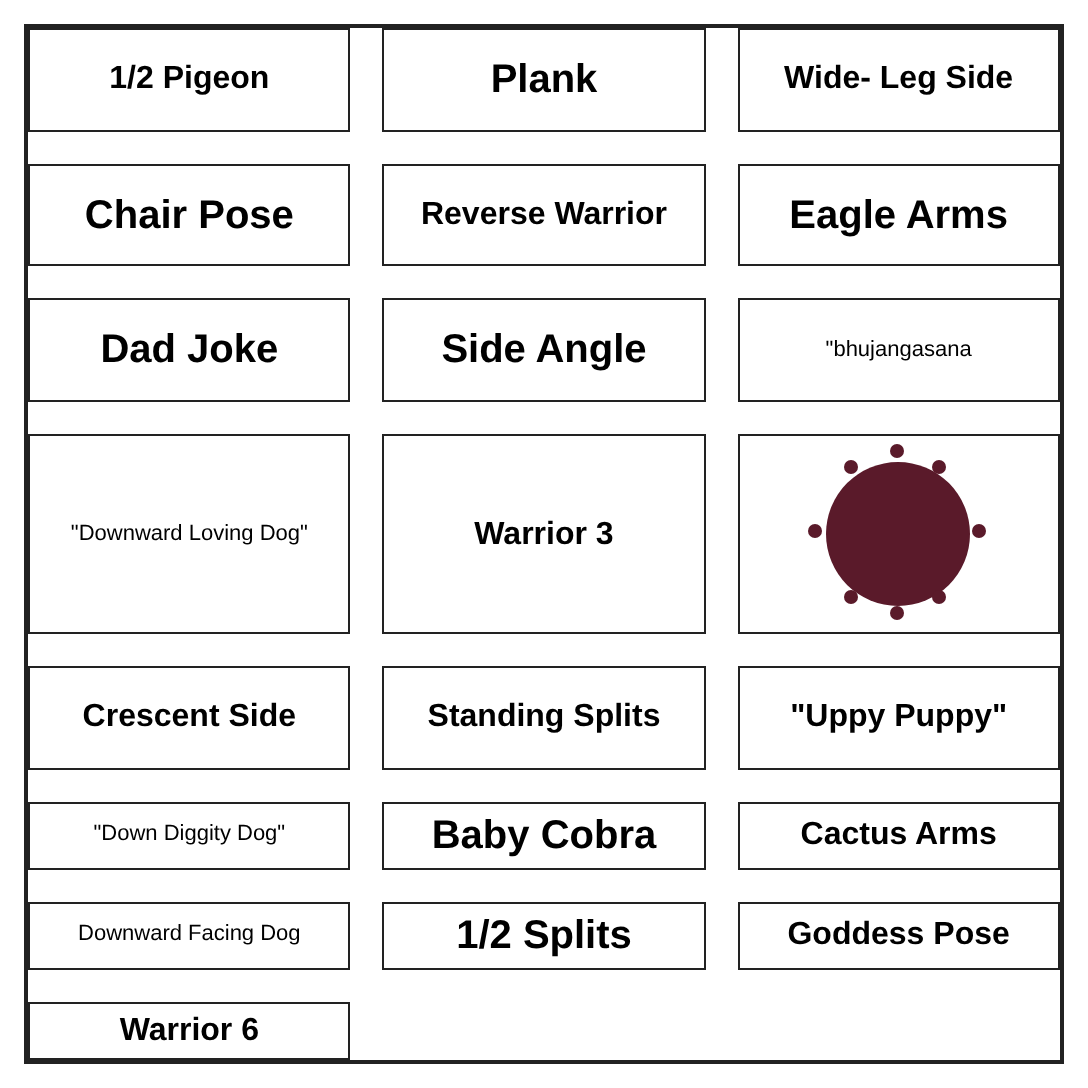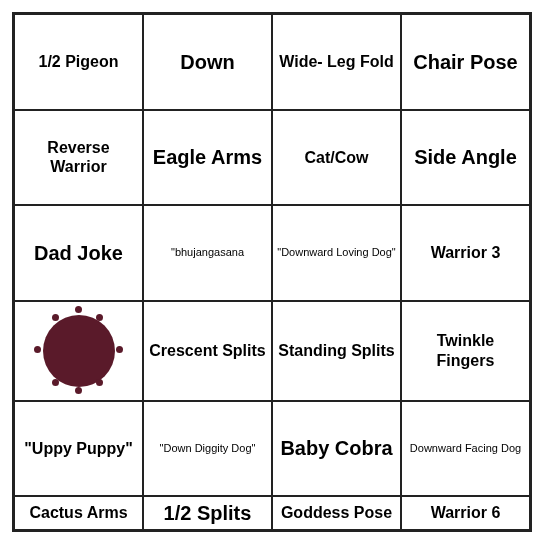--- a/index.html
+++ b/index.html
@@ -10,22 +10,23 @@
       align-items: center;
       width: 544px;
       height: 544px;
       font-family: Arial, sans-serif;
     }
     .bingo-board {
       width: 520px;
       height: 520px;
       border: 2px solid #222;
       display: grid;
-      grid-template-columns: repeat(4, 1fr);
+      grid-template-columns: repeat(3, 1fr);
       grid-template-rows: repeat(5, 1fr);
+      gap: 16px;
     }
     .cell {
       border: 1.5px solid #222;
       display: flex;
       justify-content: center;
       align-items: center;
       text-align: center;
       padding: 4px;
       font-size: 14px;
       line-height: 1.2;
@@ -67,71 +68,68 @@
       background: #5a1a2a;
       border-radius: 50%;
     }
   </style>
 </head>
 <body>
 
 <div class="bingo-board">
 <div class="cell medium-text">1/2
 Pigeon</div>
-    <div class="cell large-text">Down</div>
+    <div class="cell large-text">Plank</div>
     <div class="cell medium-text">Wide-
 Leg
-Fold</div>
+Side</div>
     <div class="cell large-text">Chair
 Pose</div>
     <div class="cell medium-text">Reverse
 Warrior</div>
     <div class="cell large-text">Eagle
 Arms</div>
-    <div class="cell medium-text">Cat/Cow</div>
+    <div class="cell large-text">Dad
+Joke</div>
     <div class="cell large-text">Side
 Angle</div>
-    <div class="cell large-text">Dad
-Joke</div>
     <div class="cell small-text">"bhujangasana</div>
     <div class="cell small-text">"Downward
 Loving
 Dog"</div>
     <div class="cell medium-text">Warrior
 3</div>
     <div class="cell free-space">
       <div class="dots-container">
         <div class="circle"></div>
         <div class="dot" style="top: 0px; left: 41px;"></div>
         <div class="dot" style="top: 8px; left: 62px;"></div>
         <div class="dot" style="top: 8px; left: 18px;"></div>
         <div class="dot" style="top: 81px; left: 41px;"></div>
         <div class="dot" style="top: 73px; left: 62px;"></div>
         <div class="dot" style="top: 73px; left: 18px;"></div>
         <div class="dot" style="top: 40px; left: 0px;"></div>
         <div class="dot" style="top: 40px; left: 82px;"></div>
       </div>
     </div>
     <div class="cell medium-text">Crescent
-Splits</div>
+Side</div>
     <div class="cell medium-text">Standing
 Splits</div>
-    <div class="cell medium-text">Twinkle
-Fingers</div>
     <div class="cell medium-text">"Uppy
 Puppy"</div>
     <div class="cell small-text">"Down
 Diggity
 Dog"</div>
     <div class="cell large-text">Baby
 Cobra</div>
+    <div class="cell medium-text">Cactus
+Arms</div>
     <div class="cell small-text">Downward
 Facing
 Dog</div>
-    <div class="cell medium-text">Cactus
-Arms</div>
     <div class="cell large-text">1/2
 Splits</div>
     <div class="cell medium-text">Goddess
 Pose</div>
     <div class="cell medium-text">Warrior
 6</div>
   </div>
 
 </body></html>

